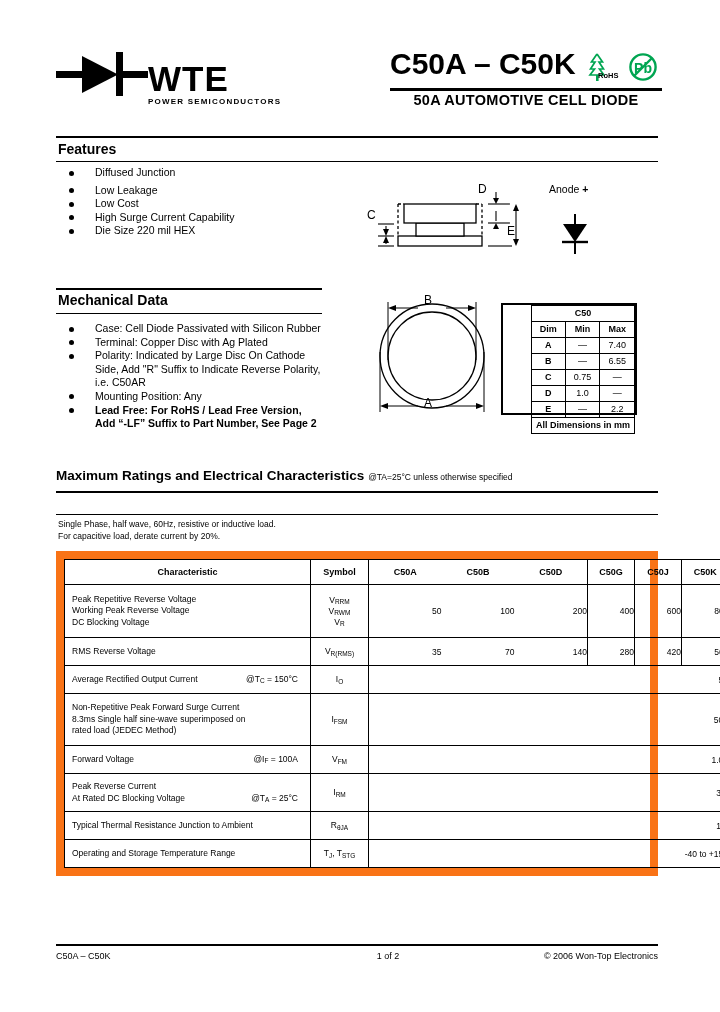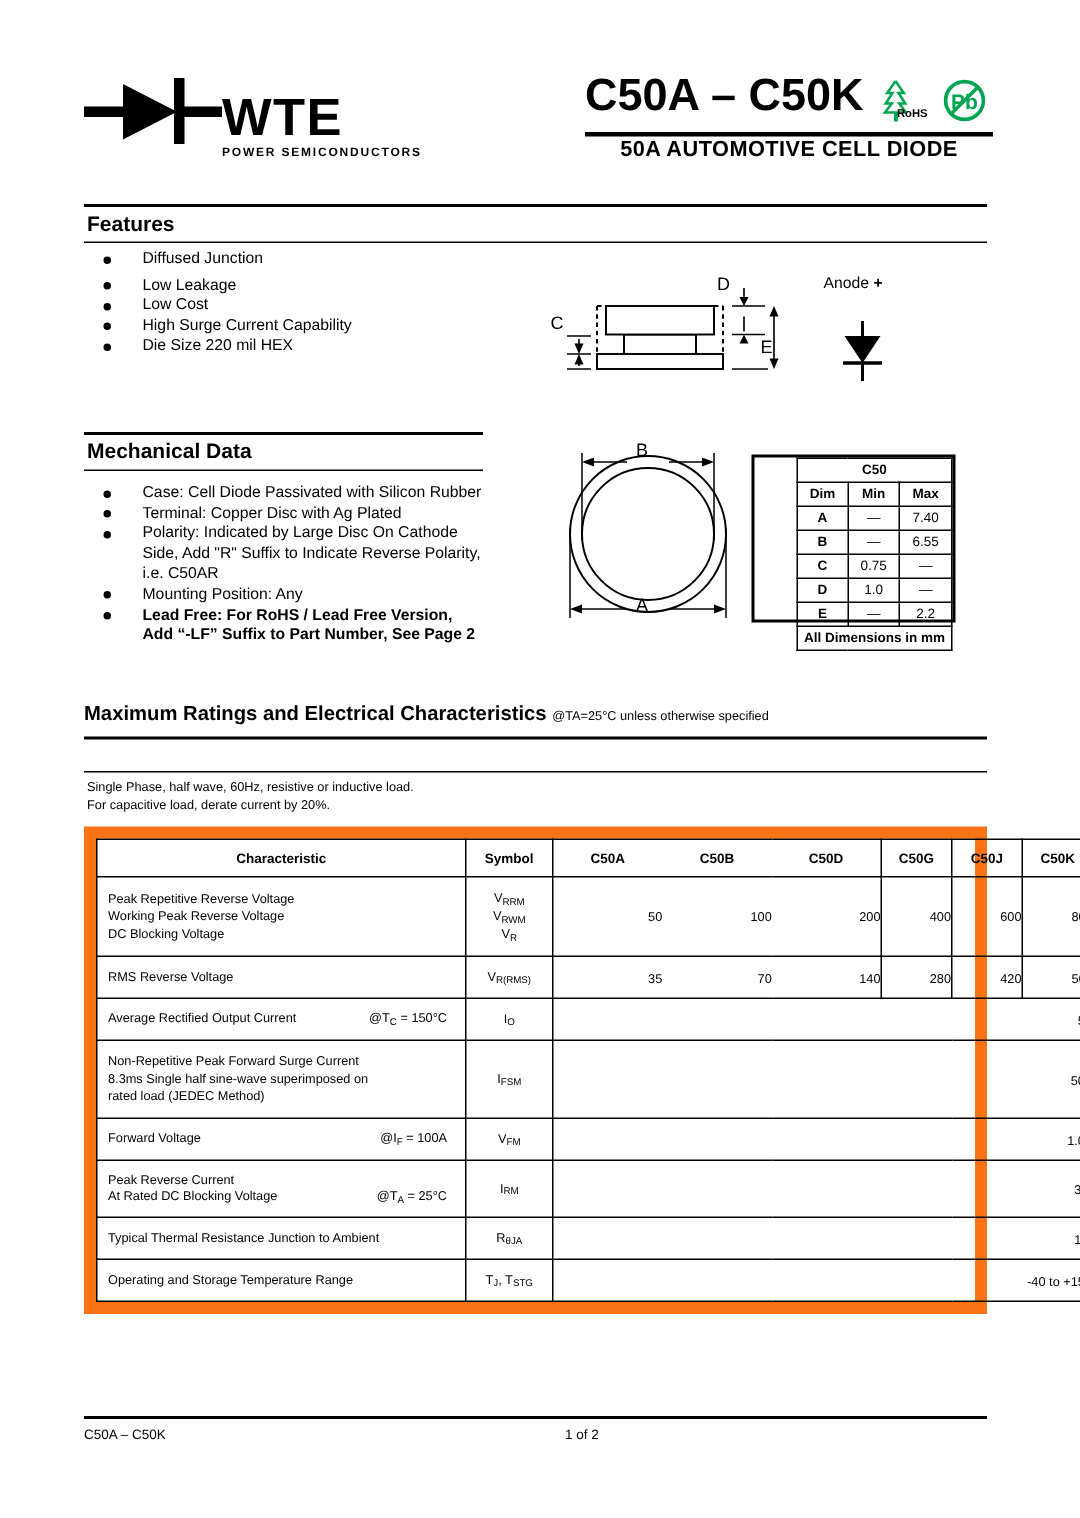--- a/index.html
+++ b/index.html
@@ -408,14 +408,15 @@
         <td class="c-val" colspan="6">-40 to +150</td>
 
       </tr>
     </tbody>
       </table>
   </div>
 
   <div class="foot-rule"></div>
   <div class="foot foot-l">C50A – C50K</div>
   <div class="foot foot-c">1 of 2</div>
+  <div class="foot foot-r">© 2006 Won-Top Electronics</div>
 
 </div>
 
 </body></html>

